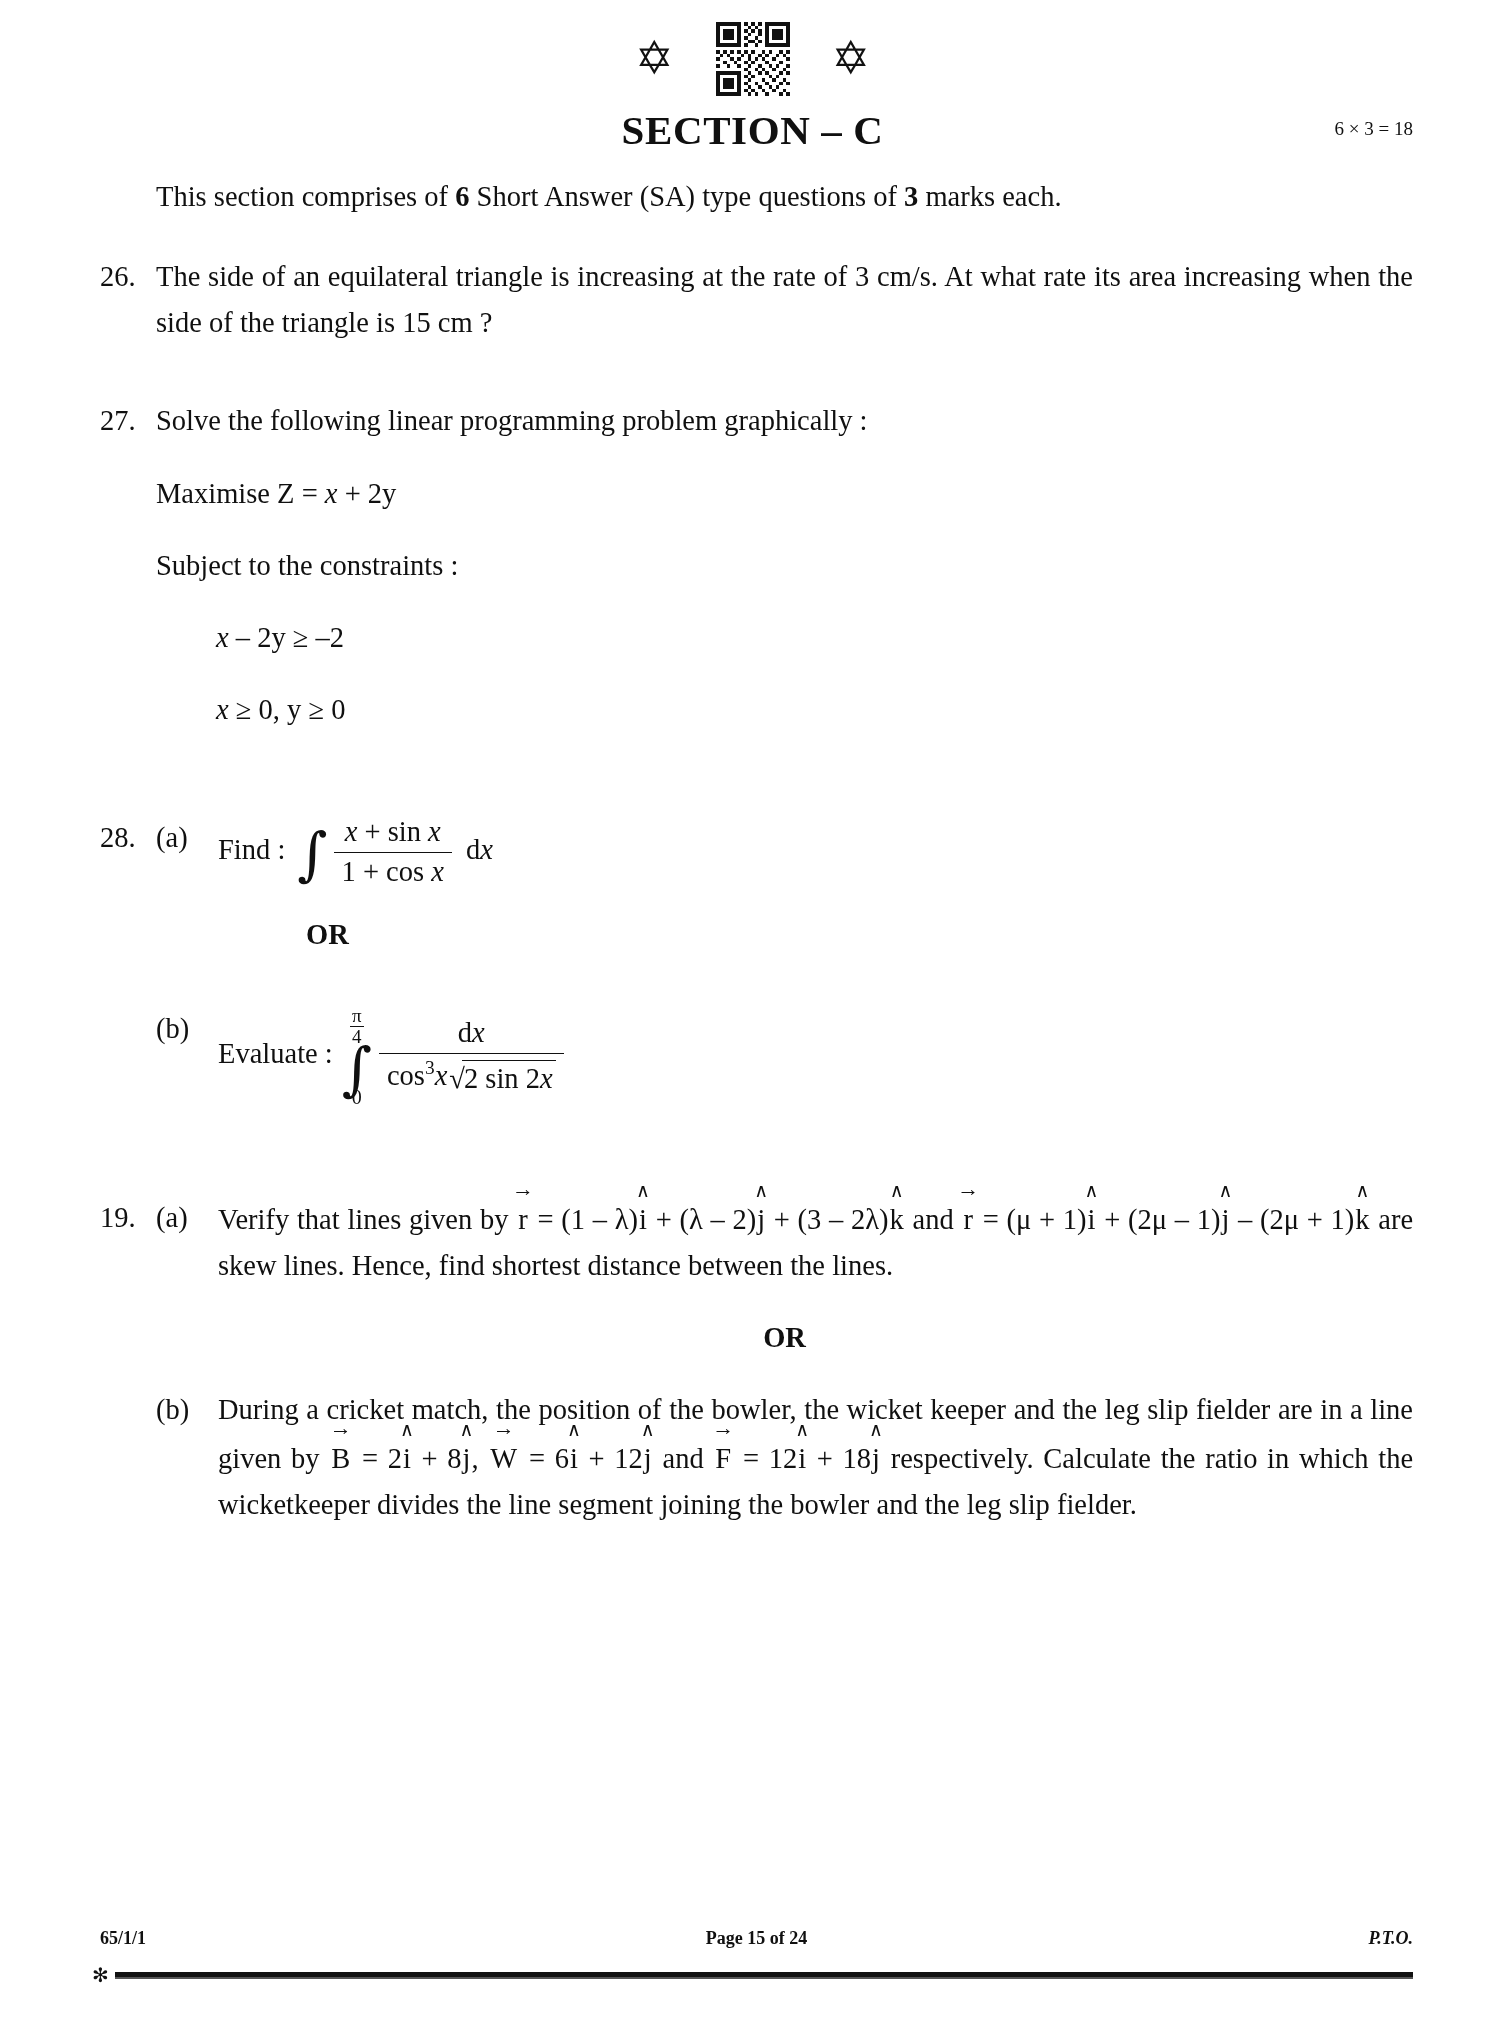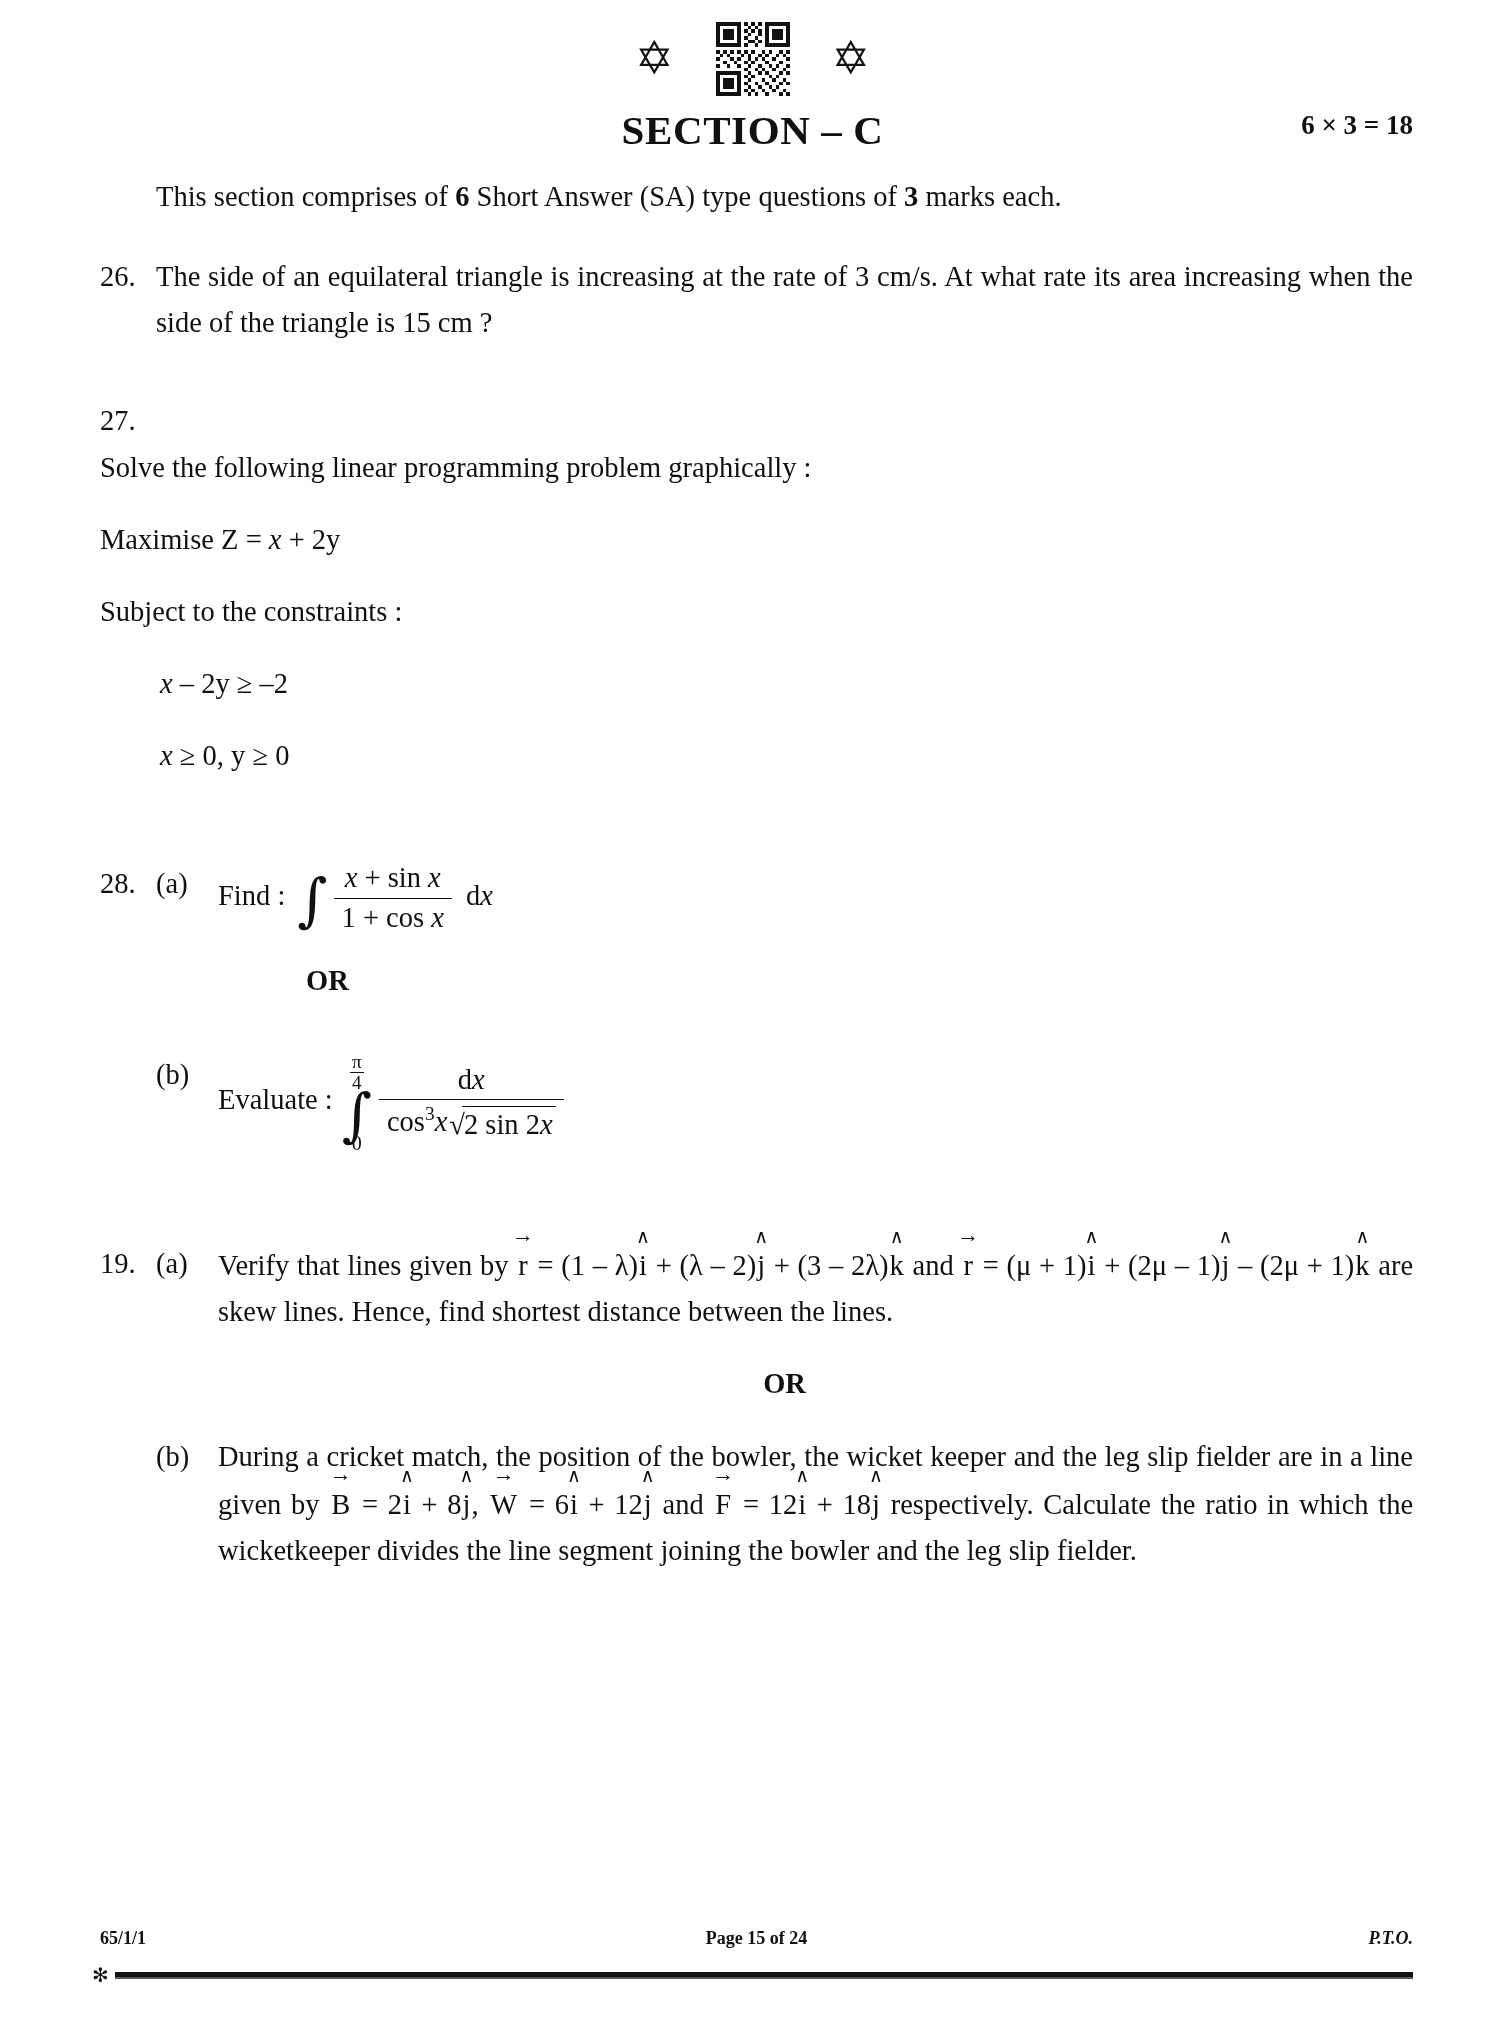--- a/index.html
+++ b/index.html
@@ -54,23 +54,23 @@
   }
   .section-title {
     text-align: center;
     font-size: 41px;
     font-weight: bold;
     letter-spacing: 0.6px;
   }
   .marks {
     position: absolute;
     right: 92px;
-    top: 4px;
-    font-size: 27px;
-    font-weight: bold;
+    top: 12px;
+    font-size: 19px;
+    font-weight: normal;
   }
 
   
   .content {
     margin: 0 92px 0 100px;
     font-size: 28.5px;
     line-height: 1.62;
   }
   .intro {
     text-align: justify;
@@ -403,21 +403,21 @@
 
   <div class="content">
 
     <div class="intro"><span>This section comprises of </span><b>6</b><span> Short Answer (SA) type questions of </span><b>3</b><span> marks each.</span></div>
 
     <div class="q">
       <div class="q-num">26.</div>
       <div class="q-body">The side of an equilateral triangle is increasing at the rate of 3 cm/s. At what rate its area increasing when the side of the triangle is 15 cm ?</div>
     </div>
 
-    <div class="q" style="margin-top:52px;flex-direction:column;">
+    <div class="q" style="margin-top:52px;">
       <div class="q-num">27.</div>
       <div class="q-body nojust">
         <div>Solve the following linear programming problem graphically :</div>
         <div class="line"><span>Maximise Z = </span><i>x</i><span> + 2y</span></div>
         <div class="line">Subject to the constraints :</div>
         <div class="line indent-1"><i>x</i><span> – 2y ≥ –2</span></div>
         <div class="line indent-1"><i>x</i><span> ≥ 0, y ≥ 0</span></div>
       </div>
     </div>
 

